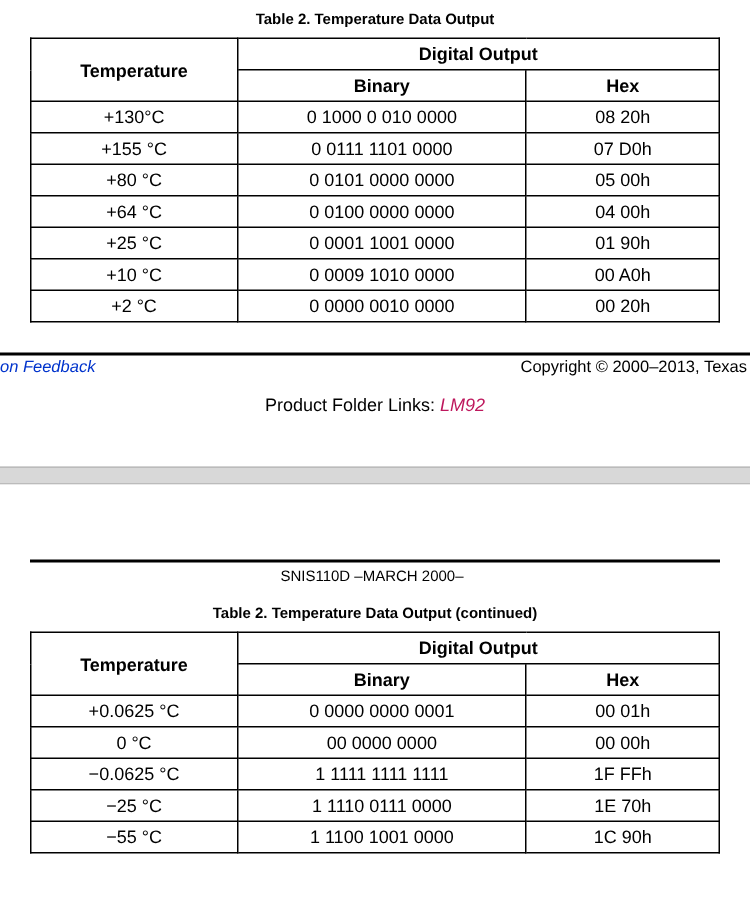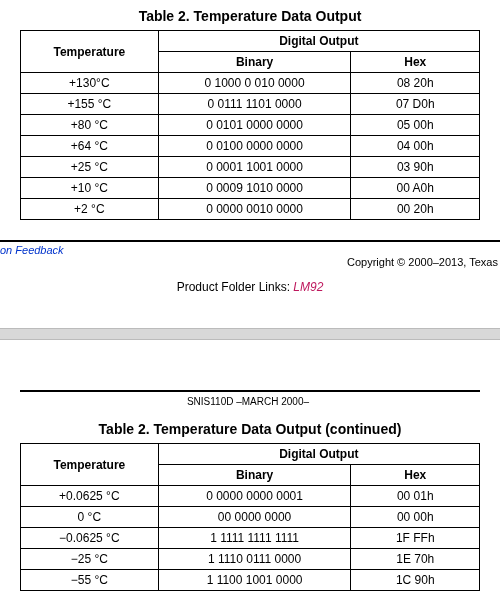--- a/index.html
+++ b/index.html
@@ -10,21 +10,21 @@
     color: #000;
     background: #fff;
     width: 500px;
   }
   .page {
     padding: 0 20px 10px 20px;
   }
   .caption {
     text-align: center;
     font-weight: bold;
-    font-size: 14px;
+    font-size: 10px;
     margin: 8px 0 6px 0;
   }
   table.data {
     border-collapse: collapse;
     width: 100%;
     table-layout: fixed;
   }
   table.data th, table.data td {
     border: 1px solid #000;
     padding: 3px 6px;
@@ -48,21 +48,20 @@
     justify-content: space-between;
     align-items: flex-start;
   }
   .footer-row .left-link {
     color: #0033cc;
     font-style: italic;
   }
   .footer-row .right-copy {
     color: #000;
     white-space: nowrap;
-    margin-top: 12px;
   }
   .prod-links {
     text-align: center;
     font-size: 12px;
     margin: 12px 0 14px 0;
   }
   .prod-links .lnk {
     color: #be185d;
     font-style: italic;
   }
@@ -131,21 +130,21 @@
         <td>05 00h</td>
       </tr>
       <tr>
         <td>+64 °C</td>
         <td>0 0100 0000 0000</td>
         <td>04 00h</td>
       </tr>
       <tr>
         <td>+25 °C</td>
         <td>0 0001 1001 0000</td>
-        <td>03 90h</td>
+        <td>01 90h</td>
       </tr>
       <tr>
         <td>+10 °C</td>
         <td>0 0009 1010 0000</td>
         <td>00 A0h</td>
       </tr>
       <tr>
         <td>+2 °C</td>
         <td>0 0000 0010 0000</td>
         <td>00 20h</td>

